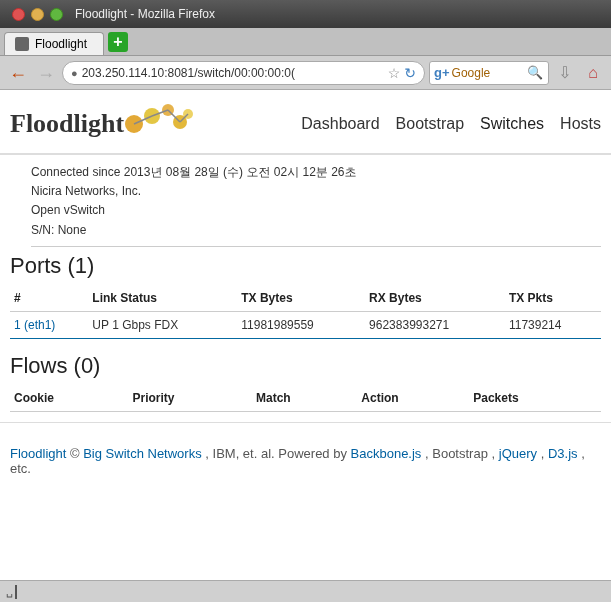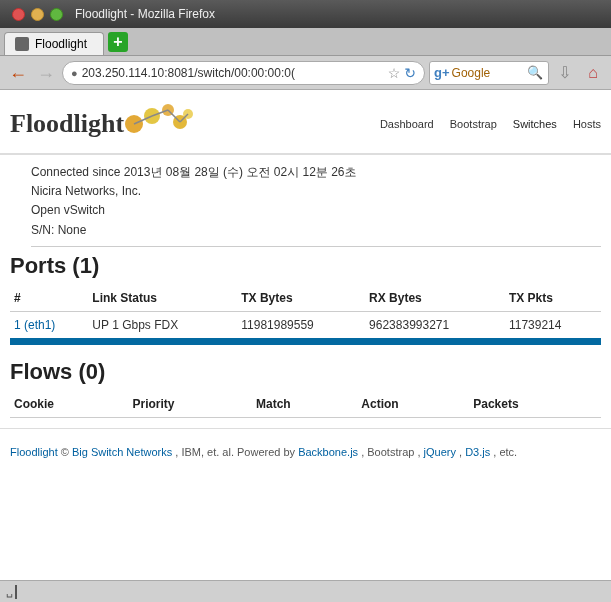--- a/index.html
+++ b/index.html
@@ -140,21 +140,21 @@
       font-weight: bold;
       color: #333;
       font-family: Georgia, serif;
     }
     .fl-nav {
       display: flex;
       align-items: center;
       gap: 16px;
     }
     .fl-nav-link {
-      font-size: 11px;
+      font-size: 16px;
       color: #333;
       text-decoration: none;
       cursor: pointer;
     }
     .fl-nav-link.active {
       color: #222;
     }
 
     
     .page-body {
@@ -164,53 +164,53 @@
       font-size: 12px;
       color: #333;
       line-height: 1.6;
       border-bottom: 1px solid #ccc;
       padding-bottom: 6px;
       margin-bottom: 6px;
       margin-left: 21px;
     }
     .section-title {
       font-size: 22px;
-      font-weight: bold;
+      font-weight: normal;
       color: #222;
       margin: 4px 0 6px 0;
     }
     .data-table {
       width: 100%;
       border-collapse: collapse;
       margin-top: 4px;
     }
     .data-table th {
       font-weight: bold;
       font-size: 12px;
       color: #222;
       border-bottom: 1px solid #ccc;
       padding: 6px 4px;
       text-align: left;
     }
     .data-table td {
       padding: 6px 4px;
       font-size: 12px;
       color: #333;
-      border-bottom: 7px solid #0369a1;
+      border-bottom: 1px solid #0369a1;
     }
     .td-link {
       color: #0060a0;
       text-decoration: none;
       cursor: pointer;
     }
 
     .footer {
-      font-size: 11px;
+      font-size: 13px;
       color: #555;
-      padding: 17px 10px;
+      padding: 23px 10px;
       border-top: 1px solid #ddd;
       position: relative;
     }
 
     
     .status-bar {
       background: #d0d0d0;
       height: 22px;
       border-top: 1px solid #aaa;
       display: flex;

